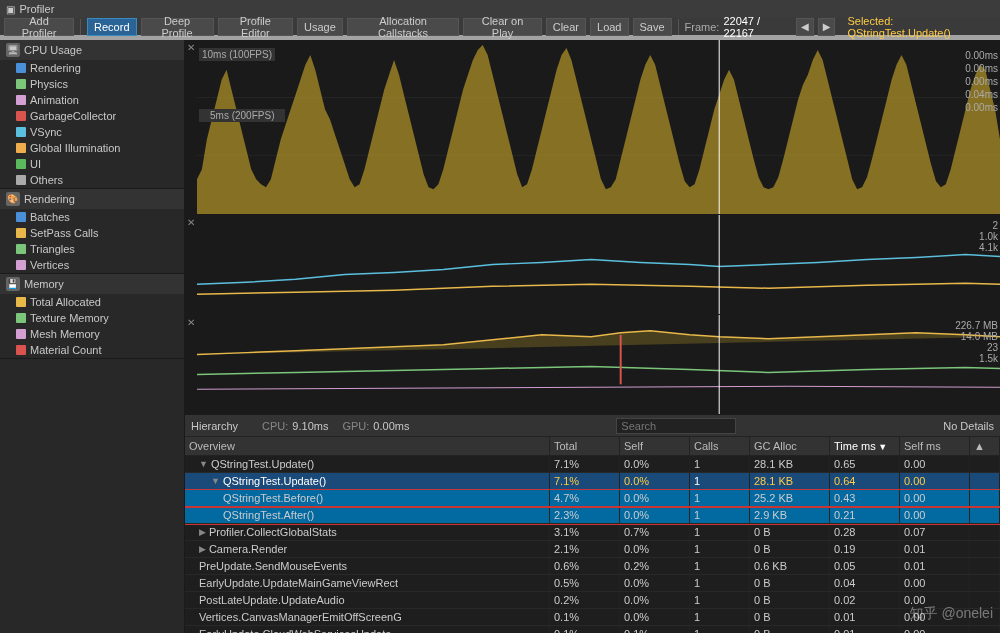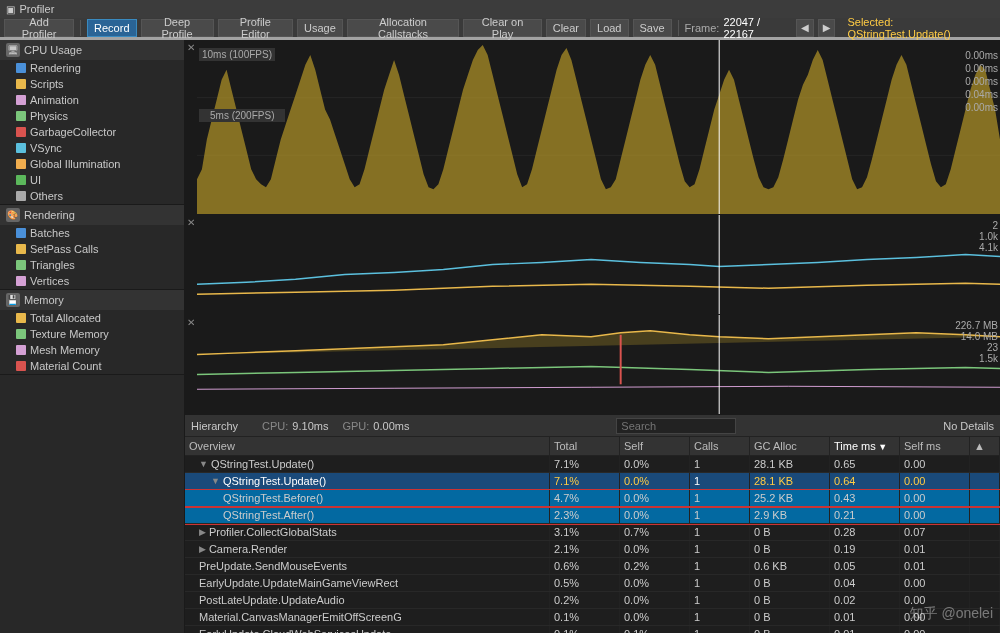--- a/index.html
+++ b/index.html
@@ -29,21 +29,21 @@
     }
 
     
     .toolbar {
       background: #3a3a3a;
       height: 22px;
       display: flex;
       align-items: center;
       padding: 0 4px;
       gap: 4px;
-      border-bottom: 3px solid #a3a3a3;
+      border-bottom: 5px solid #a3a3a3;
     }
     .toolbar-btn {
       background: #4a4a4a;
       border: 1px solid #555;
       color: #ccc;
       font-size: 11px;
       padding: 1px 6px;
       cursor: pointer;
       height: 18px;
       display: flex;
@@ -350,30 +350,26 @@
     <div class="sidebar-section">
       <div class="sidebar-header">
         <div class="sidebar-header-icon">🖥</div>
         <span>CPU Usage</span>
       </div>
       <div class="sidebar-item">
         <div class="color-dot" style="background:#4a90d9"></div>
         <span>Rendering</span>
       </div>
       <div class="sidebar-item">
-        <div class="color-dot" style="background:#e8b84b"></div>
-        <span>Scripts</span>
+        <div class="color-dot" style="background:#7bc67b"></div>
+        <span>Physics</span>
       </div>
       <div class="sidebar-item">
         <div class="color-dot" style="background:#d4a0d4"></div>
         <span>Animation</span>
-      </div>
-      <div class="sidebar-item">
-        <div class="color-dot" style="background:#7bc67b"></div>
-        <span>Physics</span>
       </div>
       <div class="sidebar-item">
         <div class="color-dot" style="background:#d9534f"></div>
         <span>GarbageCollector</span>
       </div>
       <div class="sidebar-item">
         <div class="color-dot" style="background:#5bc0de"></div>
         <span>VSync</span>
       </div>
       <div class="sidebar-item">
@@ -656,21 +652,21 @@
           <div class="td">1</div>
           <div class="td">0 B</div>
           <div class="td">0.02</div>
           <div class="td">0.00</div>
           <div class="td"></div>
         </div>
 
         <div class="table-row">
           <div class="td name-cell">
             <span style="padding-left:10px;"></span>
-            <span>Material.CanvasManagerEmitOffScreenG</span>
+            <span>Vertices.CanvasManagerEmitOffScreenG</span>
           </div>
           <div class="td">0.1%</div>
           <div class="td">0.0%</div>
           <div class="td">1</div>
           <div class="td">0 B</div>
           <div class="td">0.01</div>
           <div class="td">0.00</div>
           <div class="td"></div>
         </div>
 

